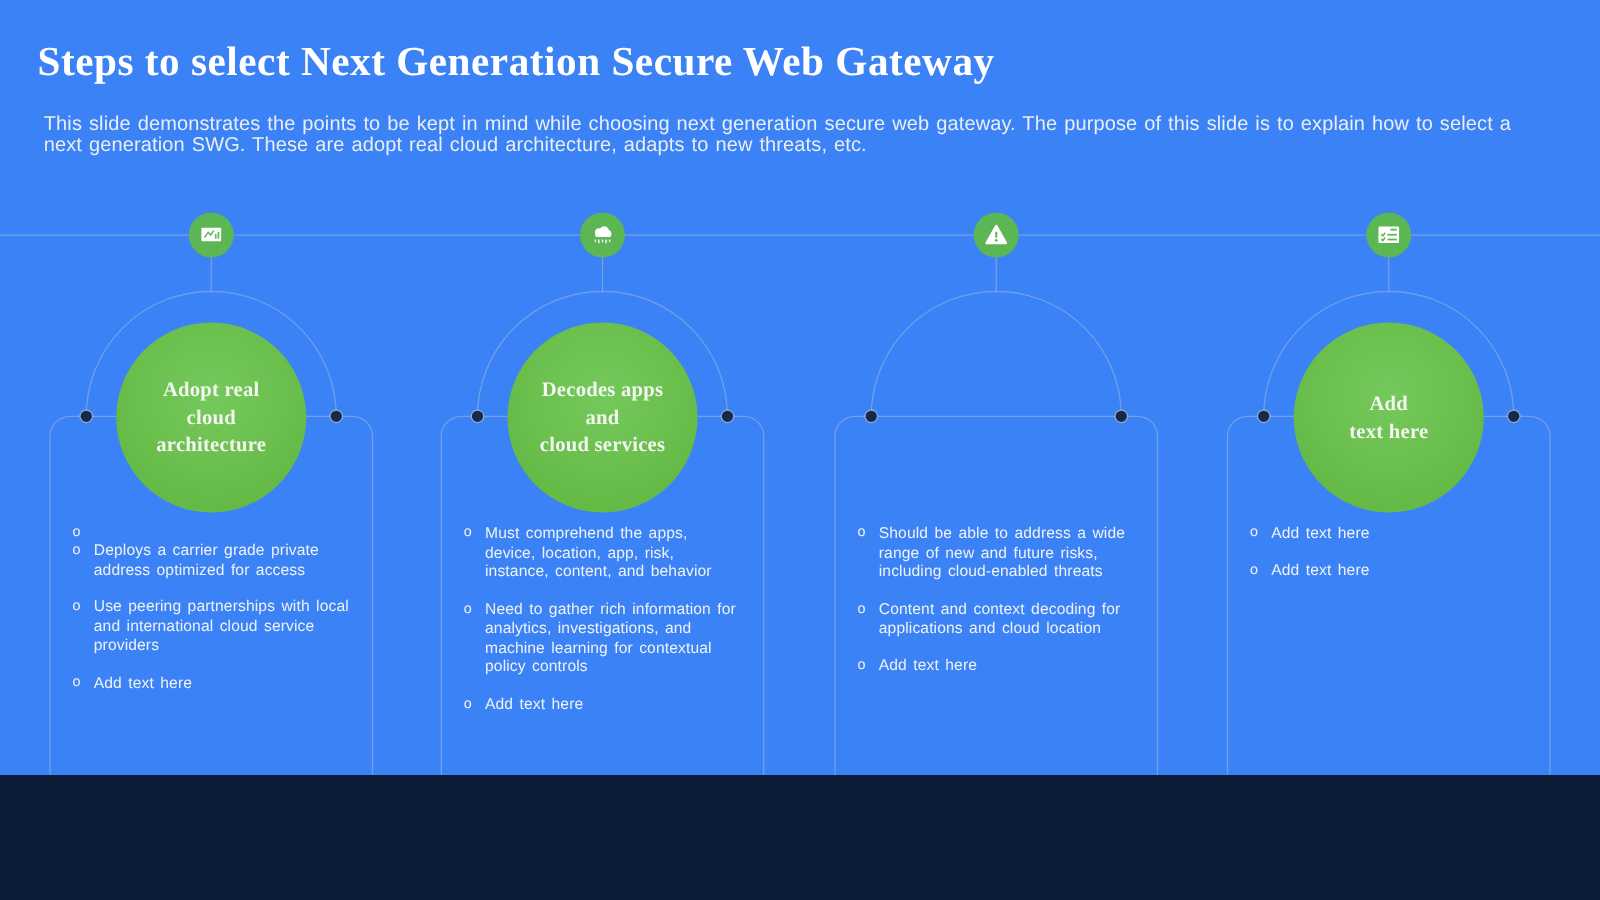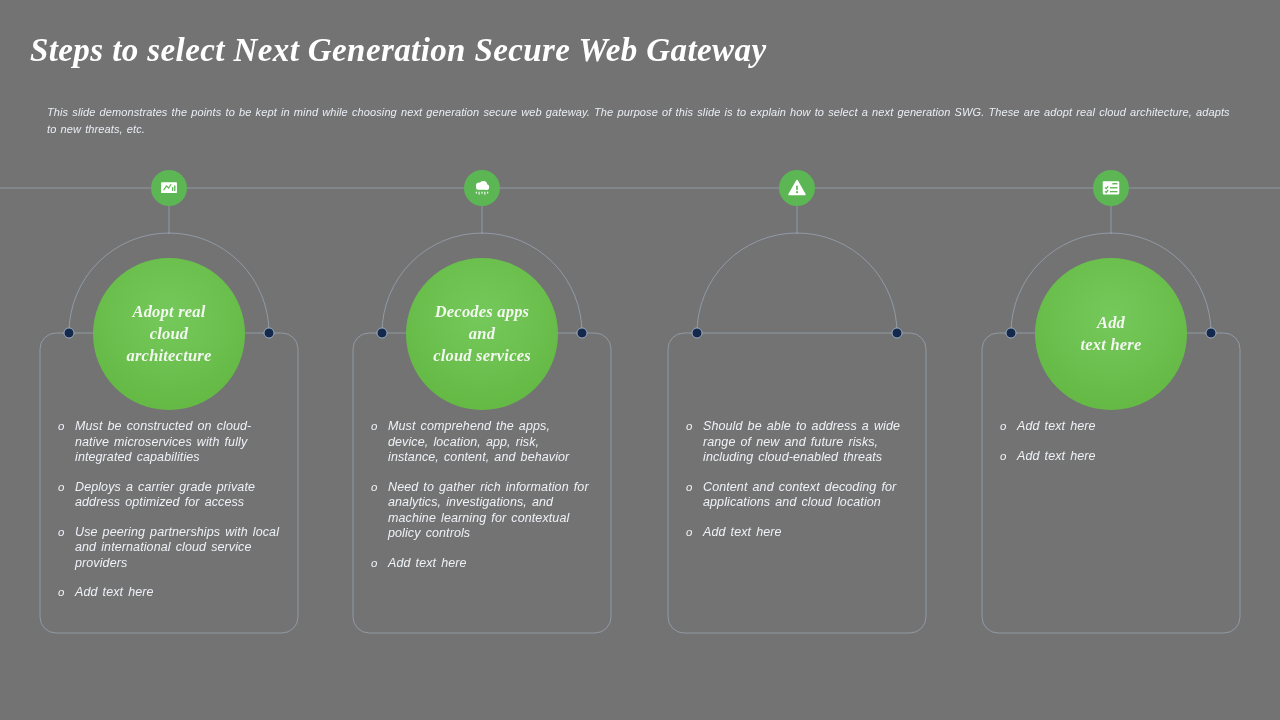--- a/index.html
+++ b/index.html
@@ -1,30 +1,29 @@
 <!DOCTYPE html>
 <html><head>
 <meta charset="utf-8">
 <style>
   html,body { margin:0; padding:0; background:#0c1c36; }
   .slide {
-    position:relative; width:1280px; height:720px; overflow:hidden;
-    background:#737373;
+    position:relative; width:1280px; height:620px; overflow:hidden;
+    background:#3b82f6;
     font-family:"Liberation Sans", sans-serif;
-    font-style:italic;
   }
   .title {
     position:absolute; left:30px; top:32px; margin:0;
     font-family:"Liberation Serif", serif;
     font-size:33px; font-weight:700; color:#ffffff; letter-spacing:0.4px;
     white-space:nowrap;
   }
   .subtitle {
-    position:absolute; left:31px; top:88px; width:1190px; margin:16px;
-    font-size:11px; line-height:16.5px; color:#e9eef5;
+    position:absolute; left:31px; top:88px; width:1190px; margin:4px;
+    font-size:16px; line-height:16.5px; color:#e9eef5;
     letter-spacing:0.1px; word-spacing:1px;
   }
   svg.deco { position:absolute; left:0; top:0; }
   .col { position:absolute; top:0; width:258px; height:720px; }
   .col-1 { left:40px; } .col-2 { left:353px; } .col-3 { left:668px; } .col-4 { left:982px; }
   .icon-badge {
     position:absolute; left:111px; top:170px; width:36px; height:36px;
     border-radius:50%; background:#5cb654;
     display:flex; align-items:center; justify-content:center;
   }
@@ -97,21 +96,21 @@
         <rect x="2.5" y="5" width="19" height="13" rx="1" fill="#ffffff"></rect>
         <polyline points="5.5,14.5 9,9.5 11.5,12 14.5,7.5" stroke="#5cb654" stroke-width="1.4" fill="none"></polyline>
         <rect x="15.5" y="11" width="1.6" height="4.5" fill="#5cb654"></rect>
         <rect x="18.1" y="9" width="1.6" height="6.5" fill="#5cb654"></rect>
       </svg>
     </div>
     <div class="big-circle">Adopt real
 cloud
 architecture</div>
     <ul class="bullets">
-        <li><span class="marker">o</span><span>Must be constructed on cloud-native microservices with fully integrated capabilities</span></li>
+        <li><span class="marker">o</span></li>
         <li><span class="marker">o</span><span>Deploys a carrier grade private address optimized for access</span></li>
         <li><span class="marker">o</span><span>Use peering partnerships with local and international cloud service providers</span></li>
         <li><span class="marker">o</span><span>Add text here</span></li>
       </ul>
   </div>
 
   <div class="col col-2">
     <div class="icon-badge">
       <svg width="22" height="22" viewBox="0 0 24 24">
         <g fill="#ffffff">

